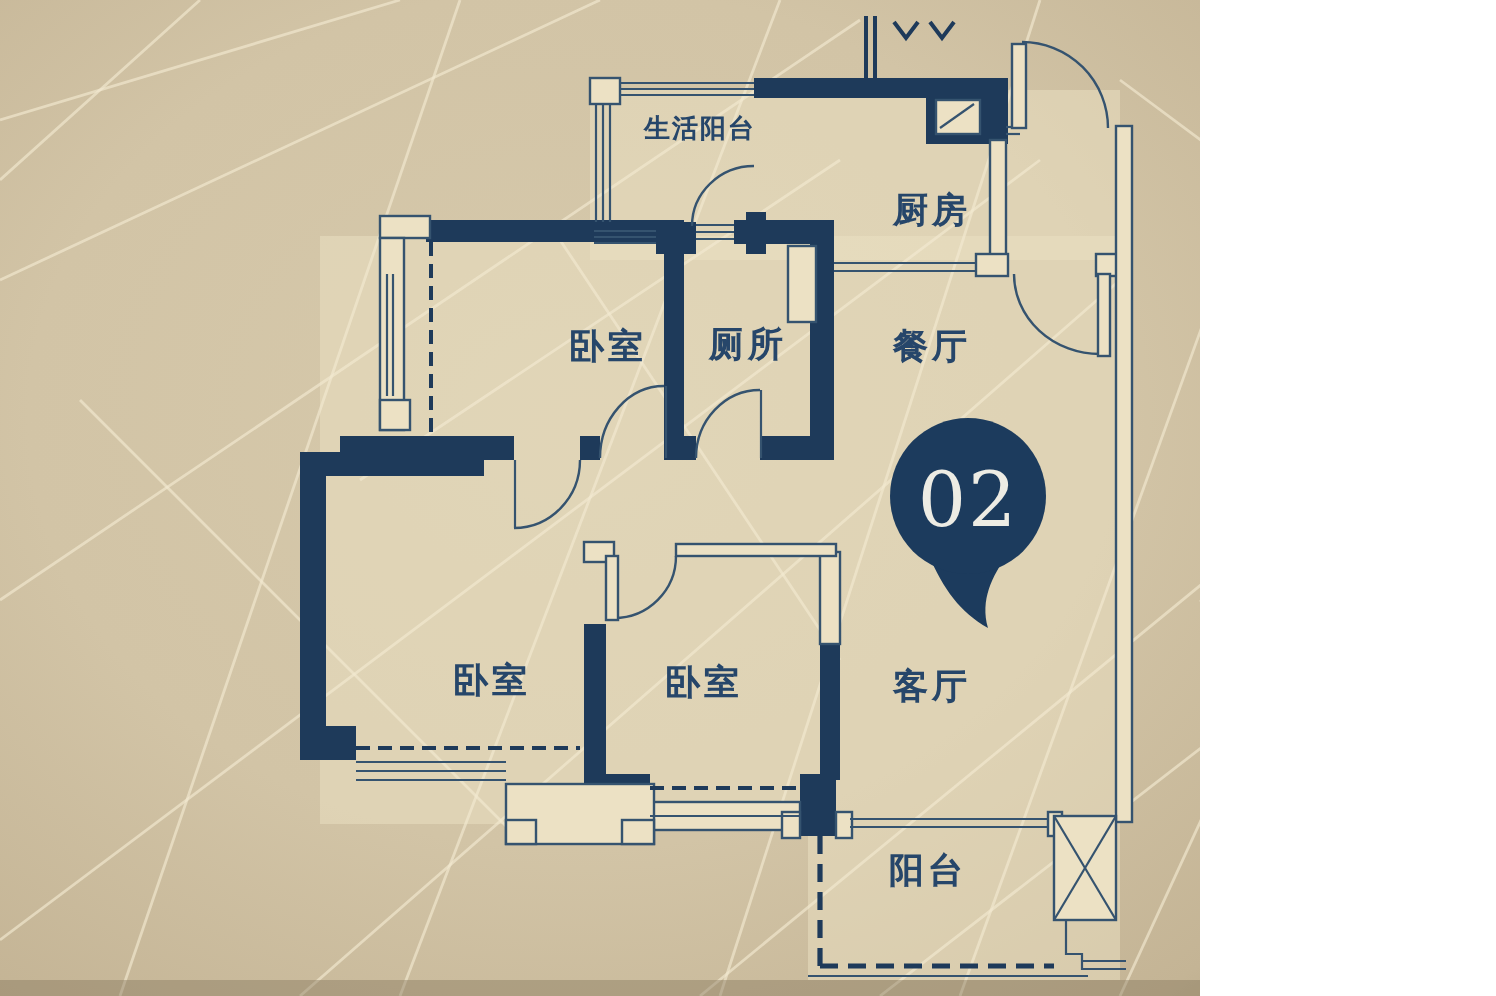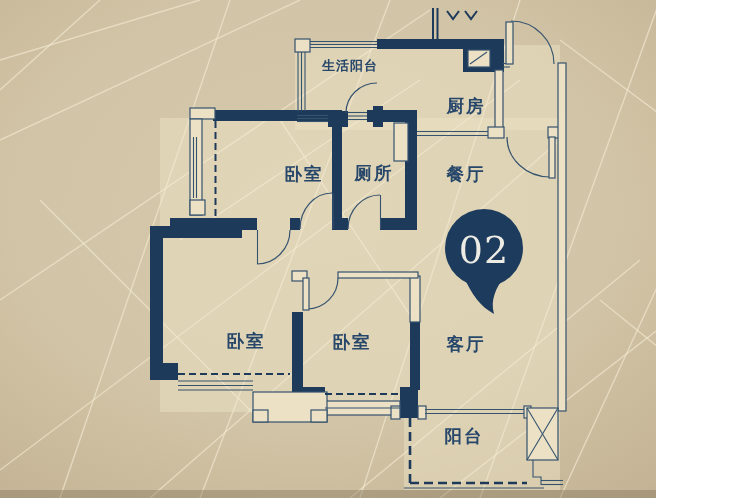--- a/index.html
+++ b/index.html
@@ -1,18 +1,18 @@
 <!DOCTYPE html>
 <html style="--wall: #1e3a5a; --line: #35536f; --text: #26466a; --marker: #1c3b5d; --markerText: #edece4; --paper: #ece1c4; --pattern: #f2e9d1;"><head>
 <meta charset="utf-8">
 <style>
   html,body{margin:0;padding:0;}
   .stage{
     position:relative;
-    width:656px;height:498px;
+    width:600px;height:498px;
     overflow:hidden;
     background:
       radial-gradient(95% 90% at 48% 42%, #d6c9ab 0%, #d2c4a6 48%, #c4b495 82%, #aa9a79 100%);
     font-family:"DejaVu Sans", sans-serif;
   }
   svg{position:absolute;left:0;top:0;}
   .paperfill{fill:var(--paper);opacity:.5;}
   .pat{stroke:var(--pattern);stroke-width:1.4;opacity:.65;fill:none;}
   .wall{fill:var(--wall);stroke:none;}
   .outline{fill:var(--paper);stroke:var(--line);stroke-width:1.2;}

